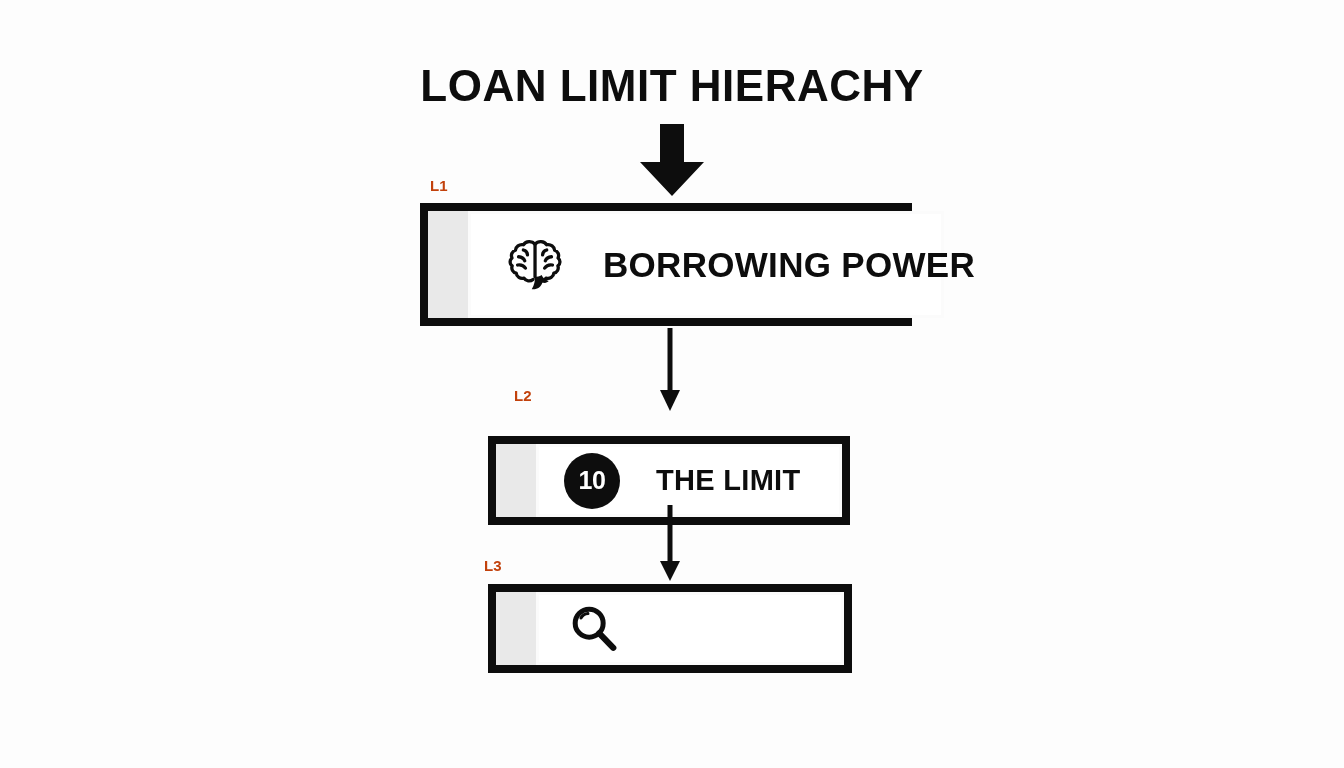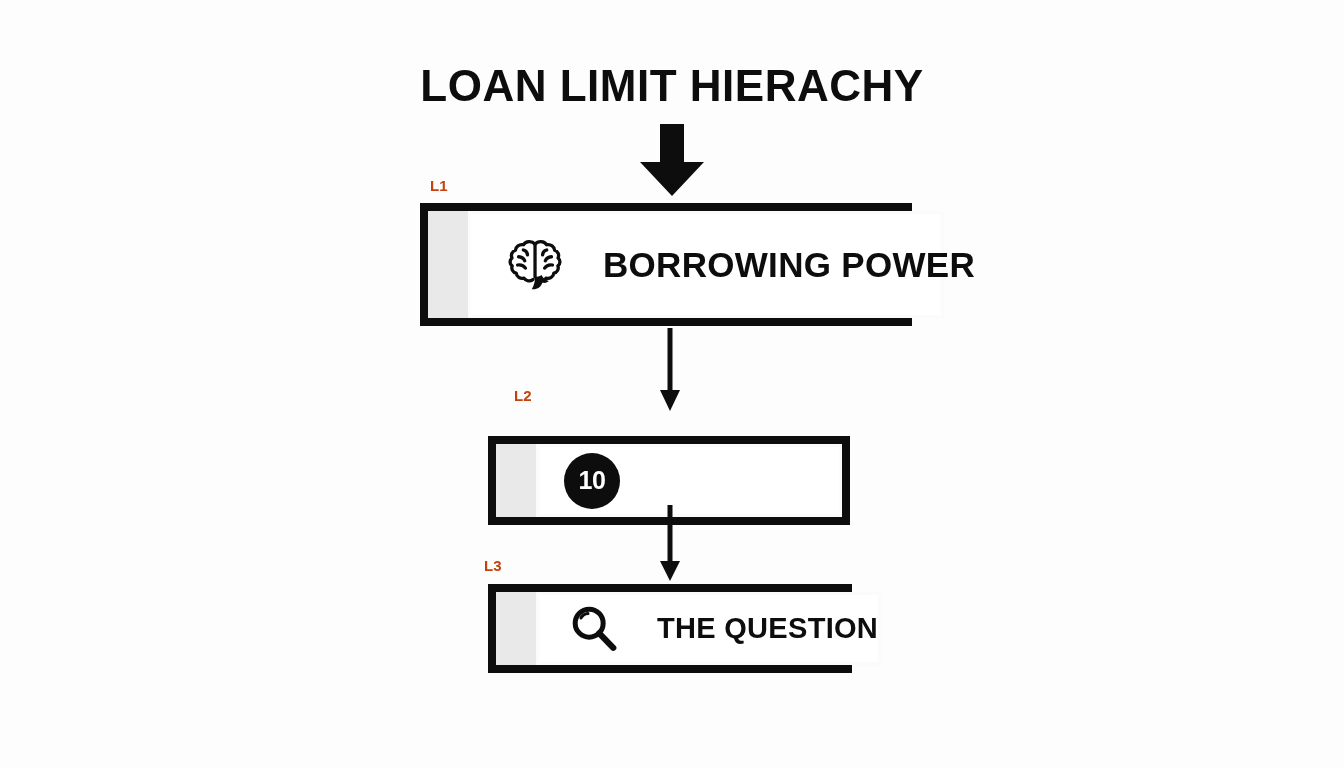--- a/index.html
+++ b/index.html
@@ -189,36 +189,36 @@
     <path d="M15 83 L5 62 H25 Z" fill="#0d0d0d"></path>
   </svg>
 
   <div id="tag-l2" class="level-tag">L2</div>
 
   <div id="box-l2" class="level-box">
     <div class="level-box-inner">
       <div class="box-icon">
         <div class="number-badge">10</div>
       </div>
+      <div class="box-label">THE LIMIT</div>
     </div>
   </div>
 
   <svg id="arrow-l2-to-l3" class="thin-arrow" viewBox="0 0 30 77" xmlns="http://www.w3.org/2000/svg">
     <path d="M15 0 V60" stroke="#0d0d0d" stroke-width="5" fill="none"></path>
     <path d="M15 76 L5 56 H25 Z" fill="#0d0d0d"></path>
   </svg>
 
   <div id="tag-l3" class="level-tag">L3</div>
 
   <div id="box-l3" class="level-box">
     <div class="level-box-inner">
       <div class="box-icon">
         <svg viewBox="0 0 56 56" width="100%" height="100%" xmlns="http://www.w3.org/2000/svg">
           <circle cx="23" cy="22" r="14.5" fill="none" stroke="#0d0d0d" stroke-width="5.2"></circle>
           <path d="M14.5 16.5c1.6-2.6 4.3-4.2 7.2-4.5" fill="none" stroke="#0d0d0d" stroke-width="3.2" stroke-linecap="round"></path>
           <path d="M33.5 32.5 L48 47.5" fill="none" stroke="#0d0d0d" stroke-width="6.4" stroke-linecap="round"></path>
         </svg>
       </div>
-      <div class="box-label">THE QUESTION</div>
     </div>
   </div>
 
 </div>
 
 </body></html>

